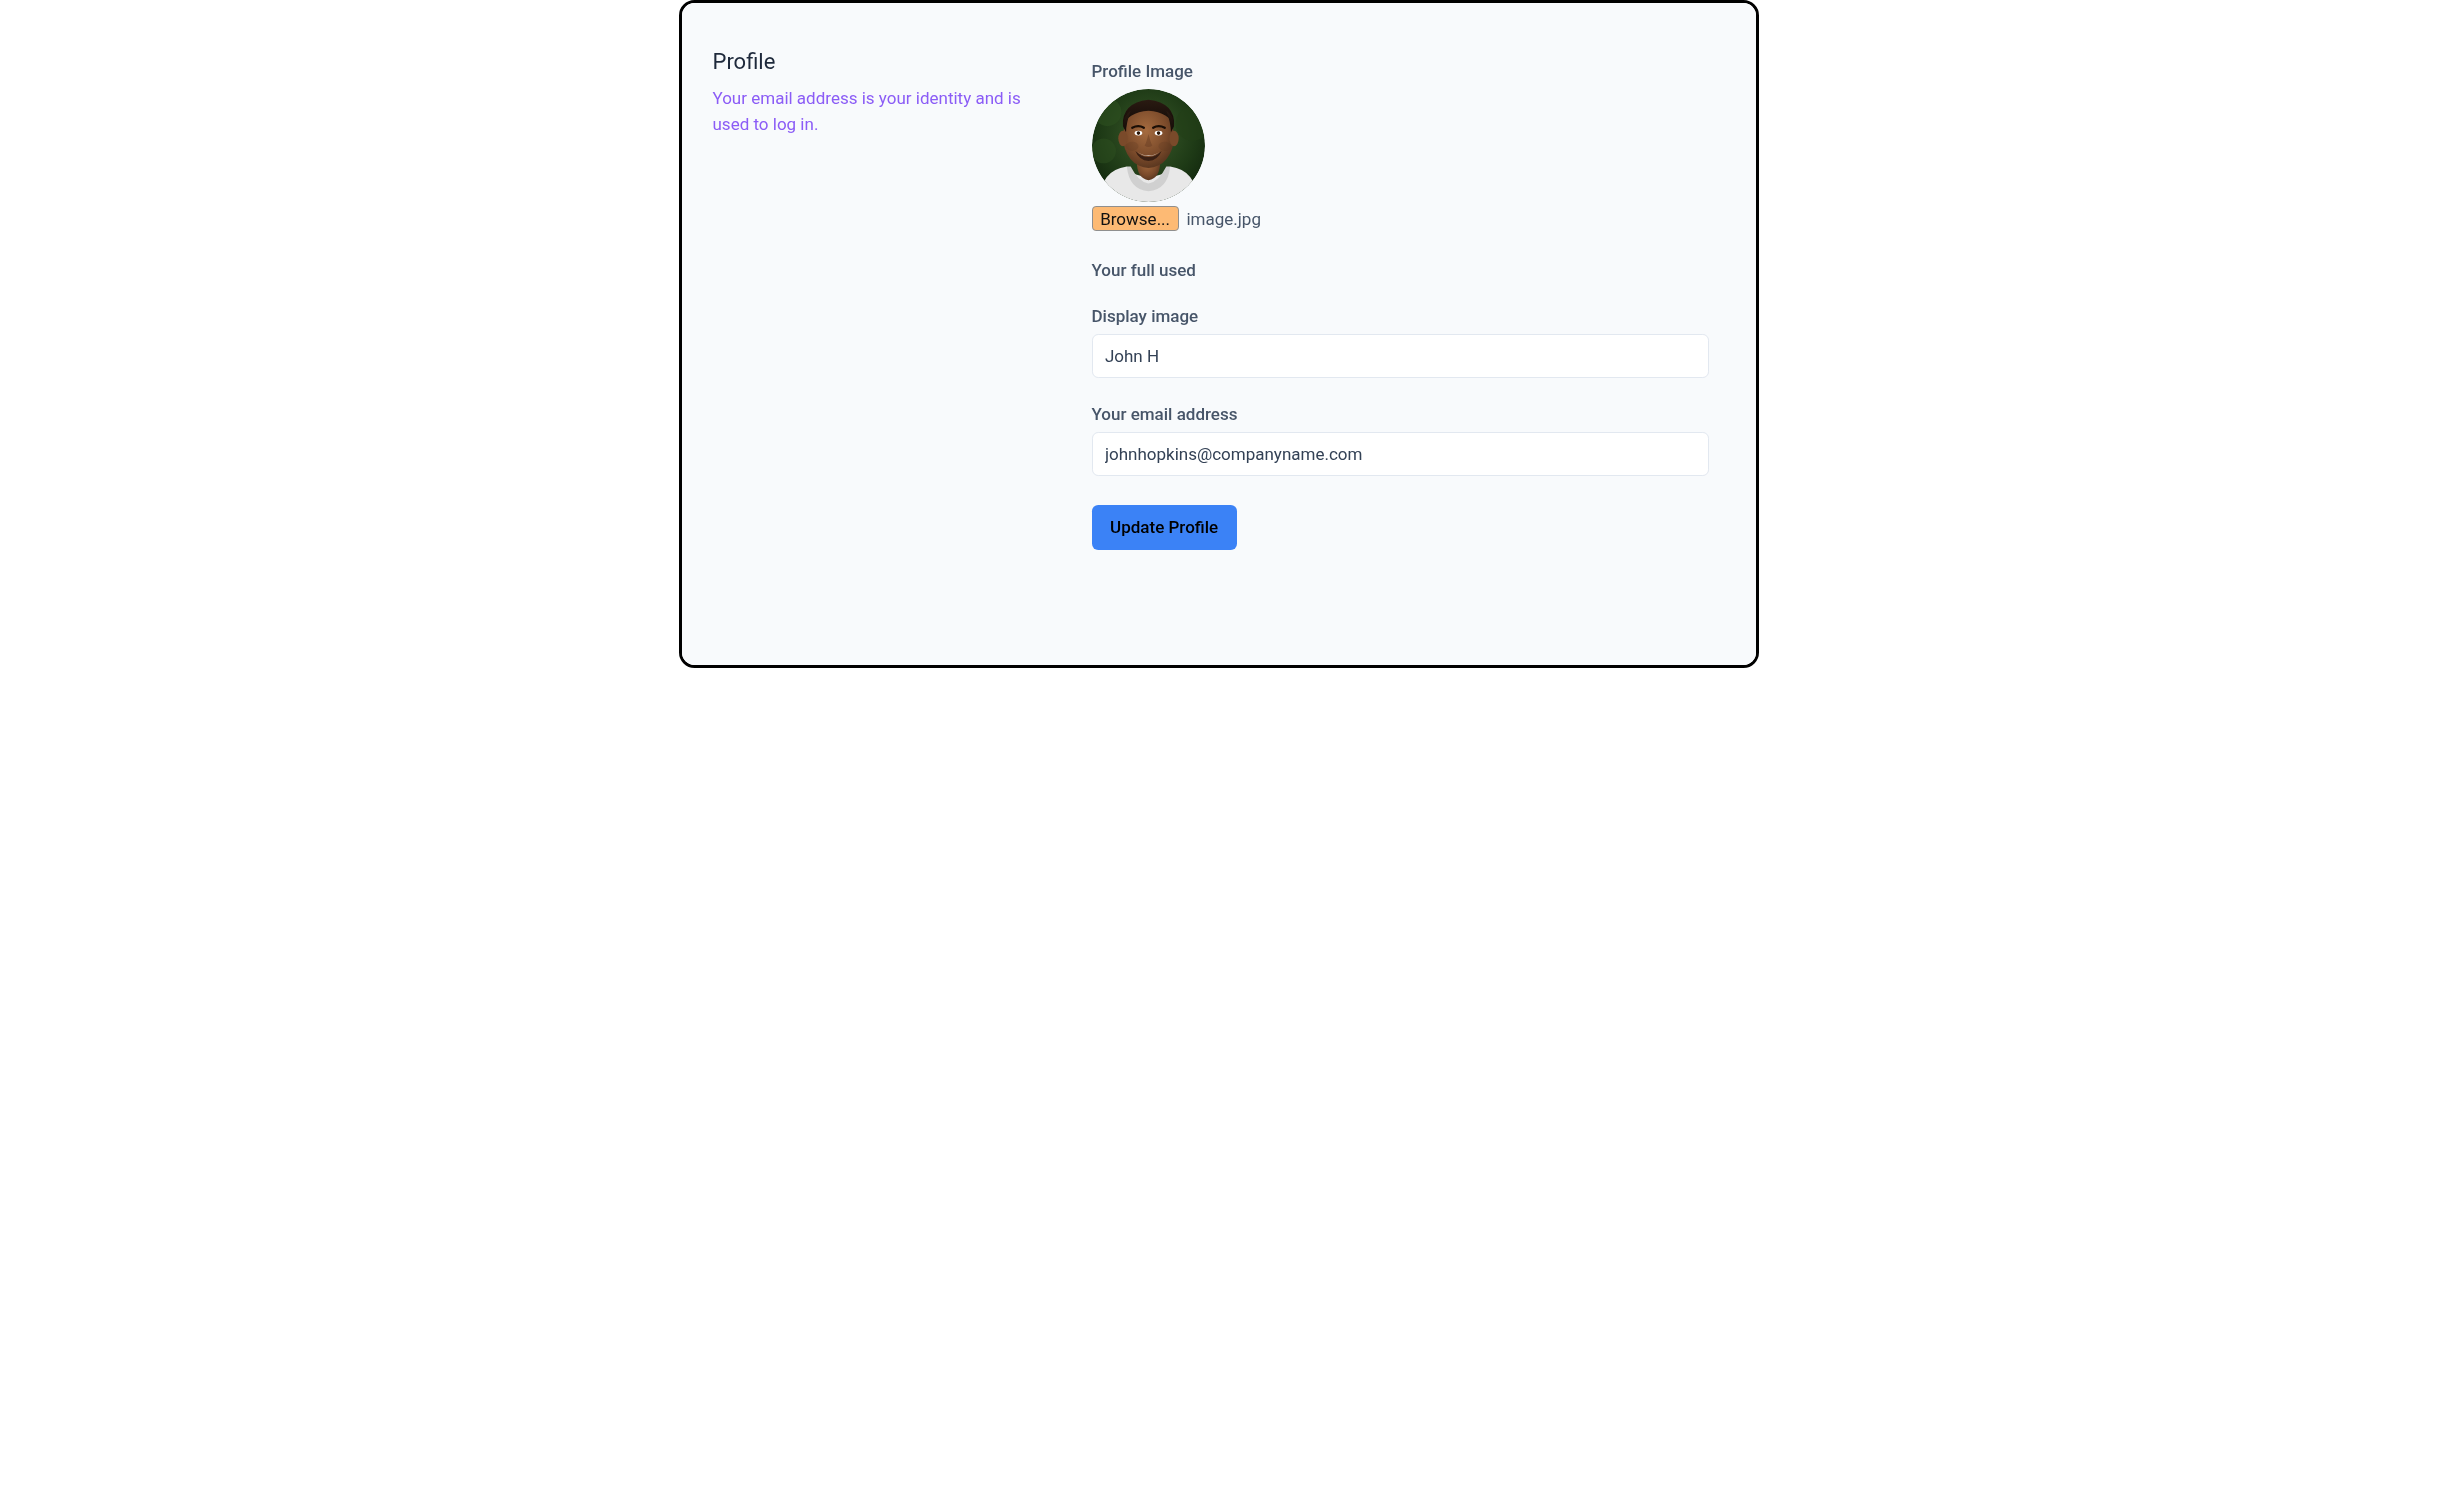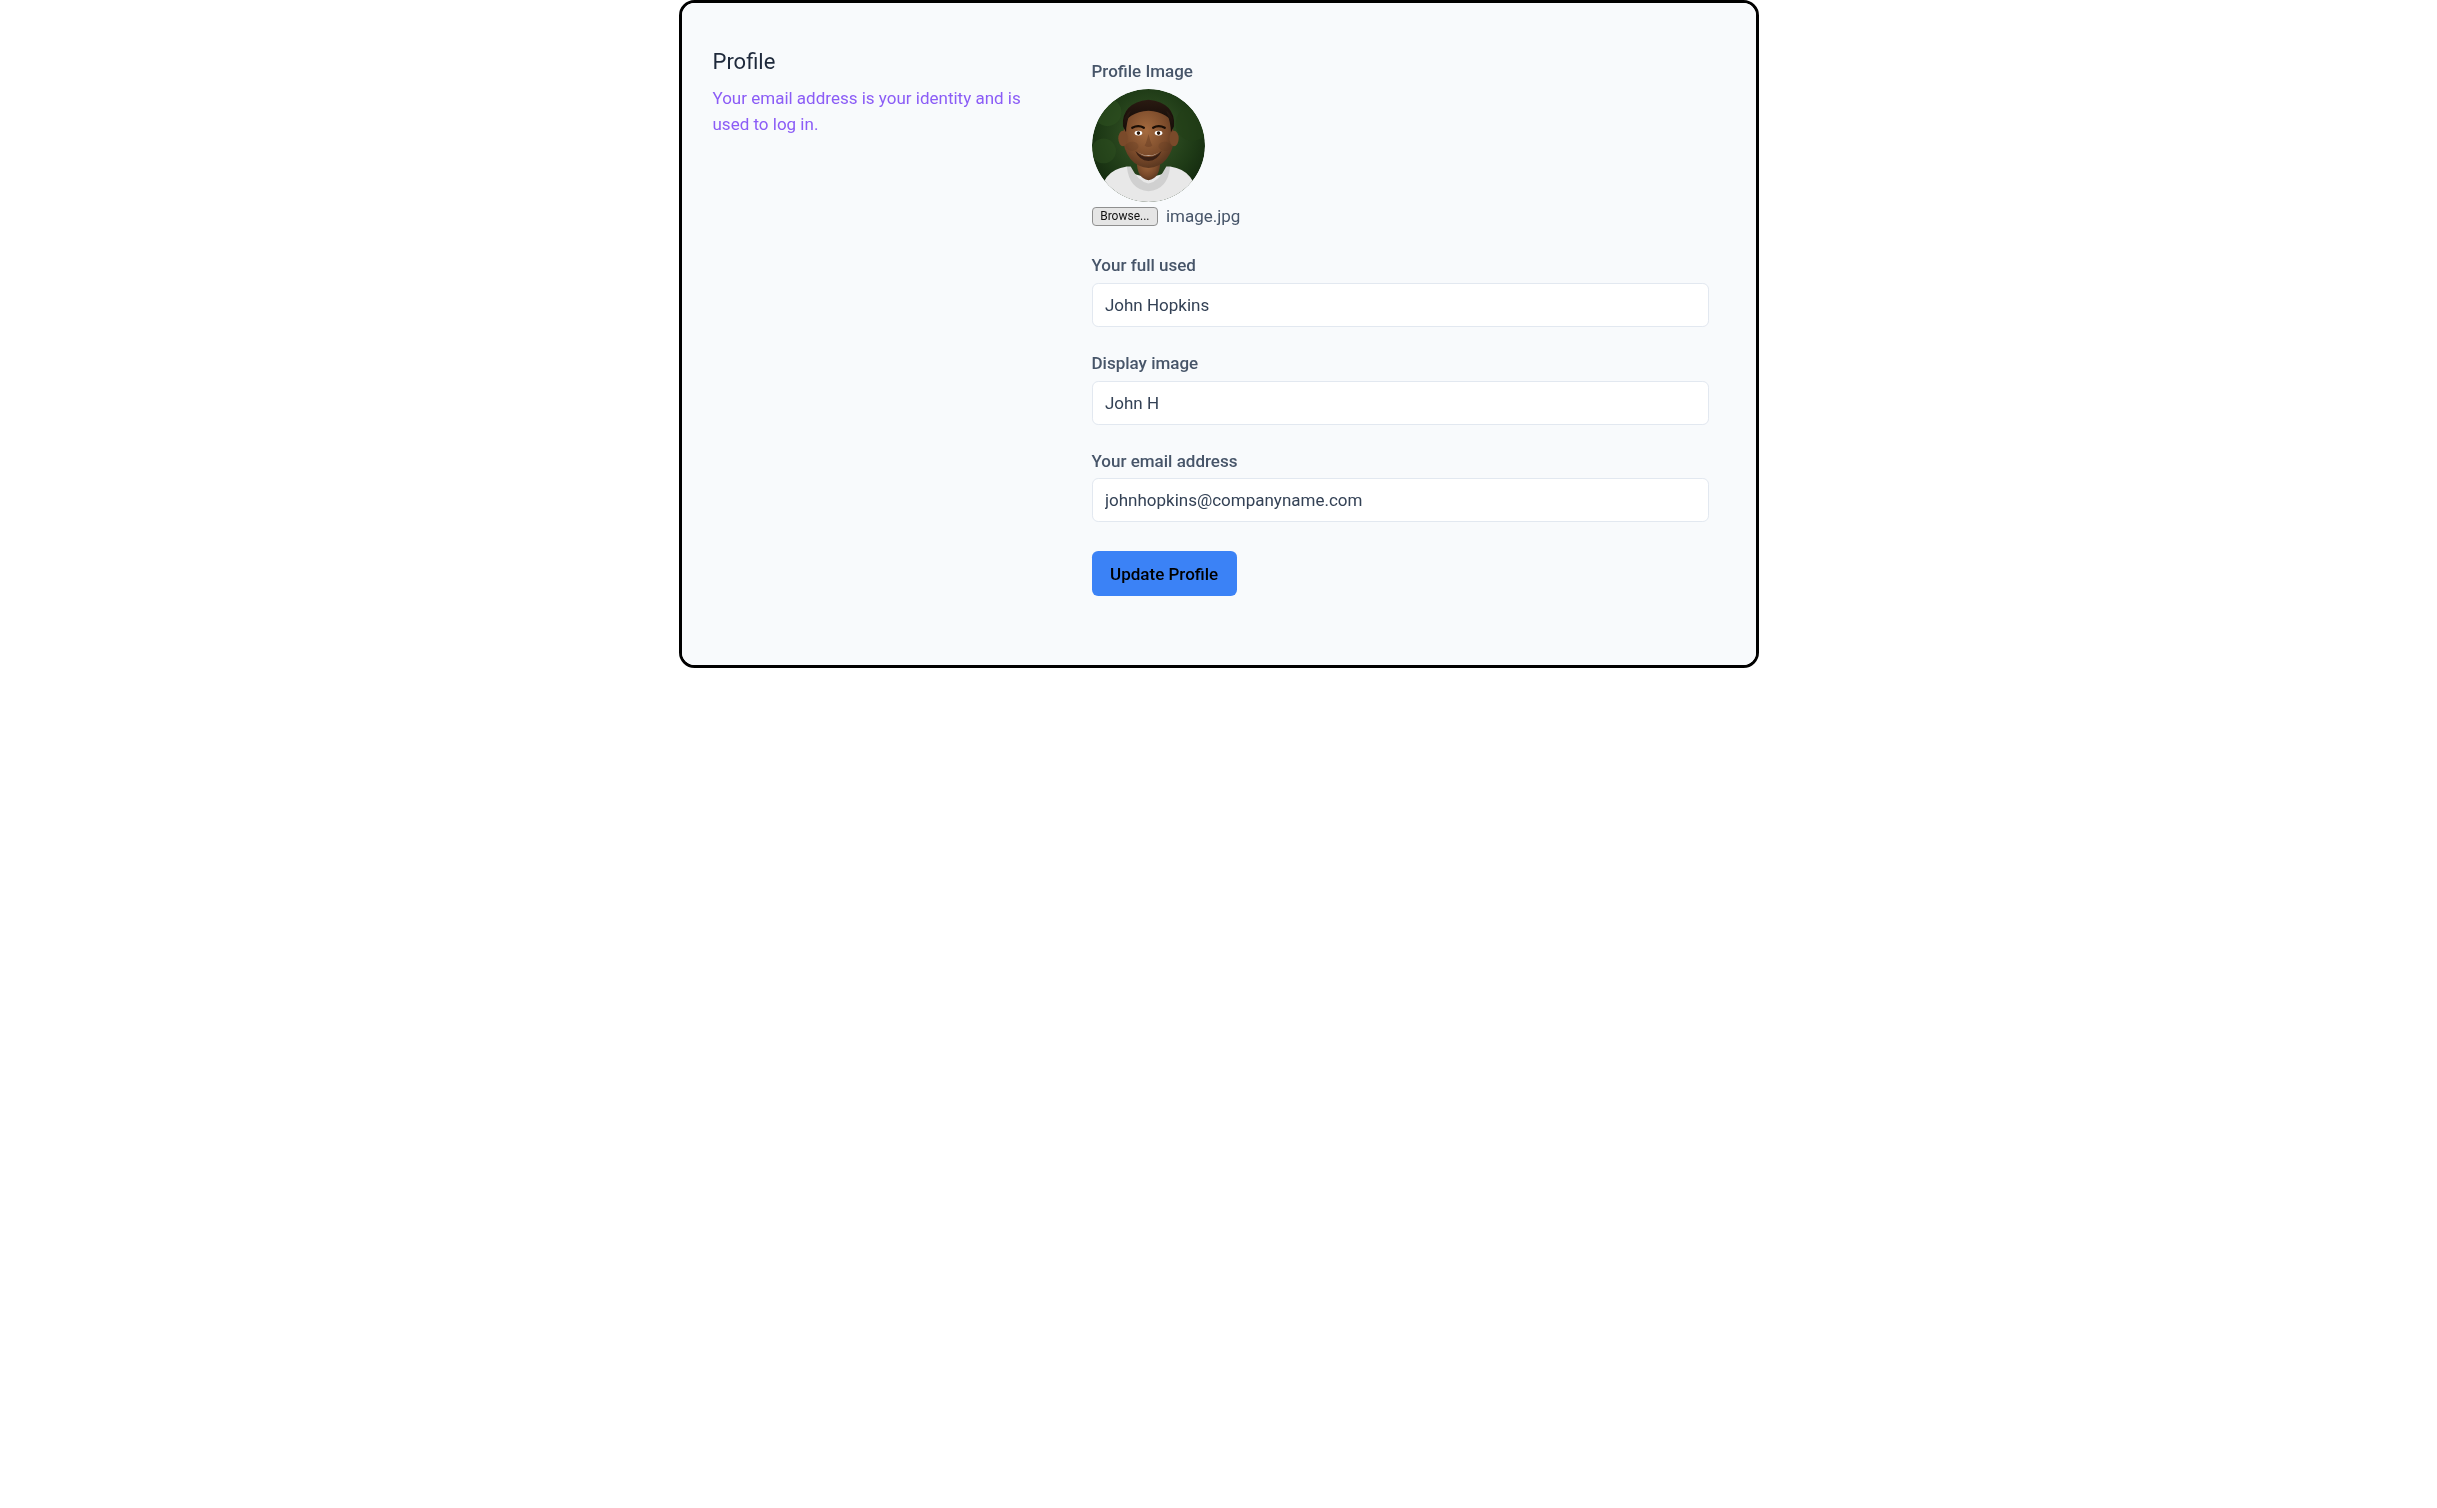--- a/index.html
+++ b/index.html
@@ -67,23 +67,23 @@
       display: block;
     }
     .file-row {
       display: flex;
       align-items: center;
       gap: 7.7px;
       margin-bottom: 29px;
     }
     .browse-btn {
       font-family: inherit;
-      font-size: 12px;
+      font-size: 17px;
       color: #111111;
-      background: #e5e5e5;
+      background: #fdba74;
       border: 0.8px solid #8f8f8f;
       border-radius: 3.9px;
       padding: 1.5px 7.7px;
       cursor: pointer;
     }
     .file-name {
       font-size: 17px;
       color: #475569;
     }
     .form-group {
@@ -189,21 +189,20 @@
           </svg>
         </span>
       </div>
       <div class="file-row">
         <button type="button" class="browse-btn">Browse...</button>
         <span class="file-name">image.jpg</span>
       </div>
 
       <div class="form-group">
         <label class="form-label">Your full used</label>
-        <input type="text" class="text-input" value="John Hopkins" style="">
       </div>
 
       <div class="form-group">
         <label class="form-label">Display image</label>
         <input type="text" class="text-input" value="John H" style="">
       </div>
 
       <div class="form-group">
         <label class="form-label">Your email address</label>
         <input type="email" class="text-input" value="johnhopkins@companyname.com" style="">

